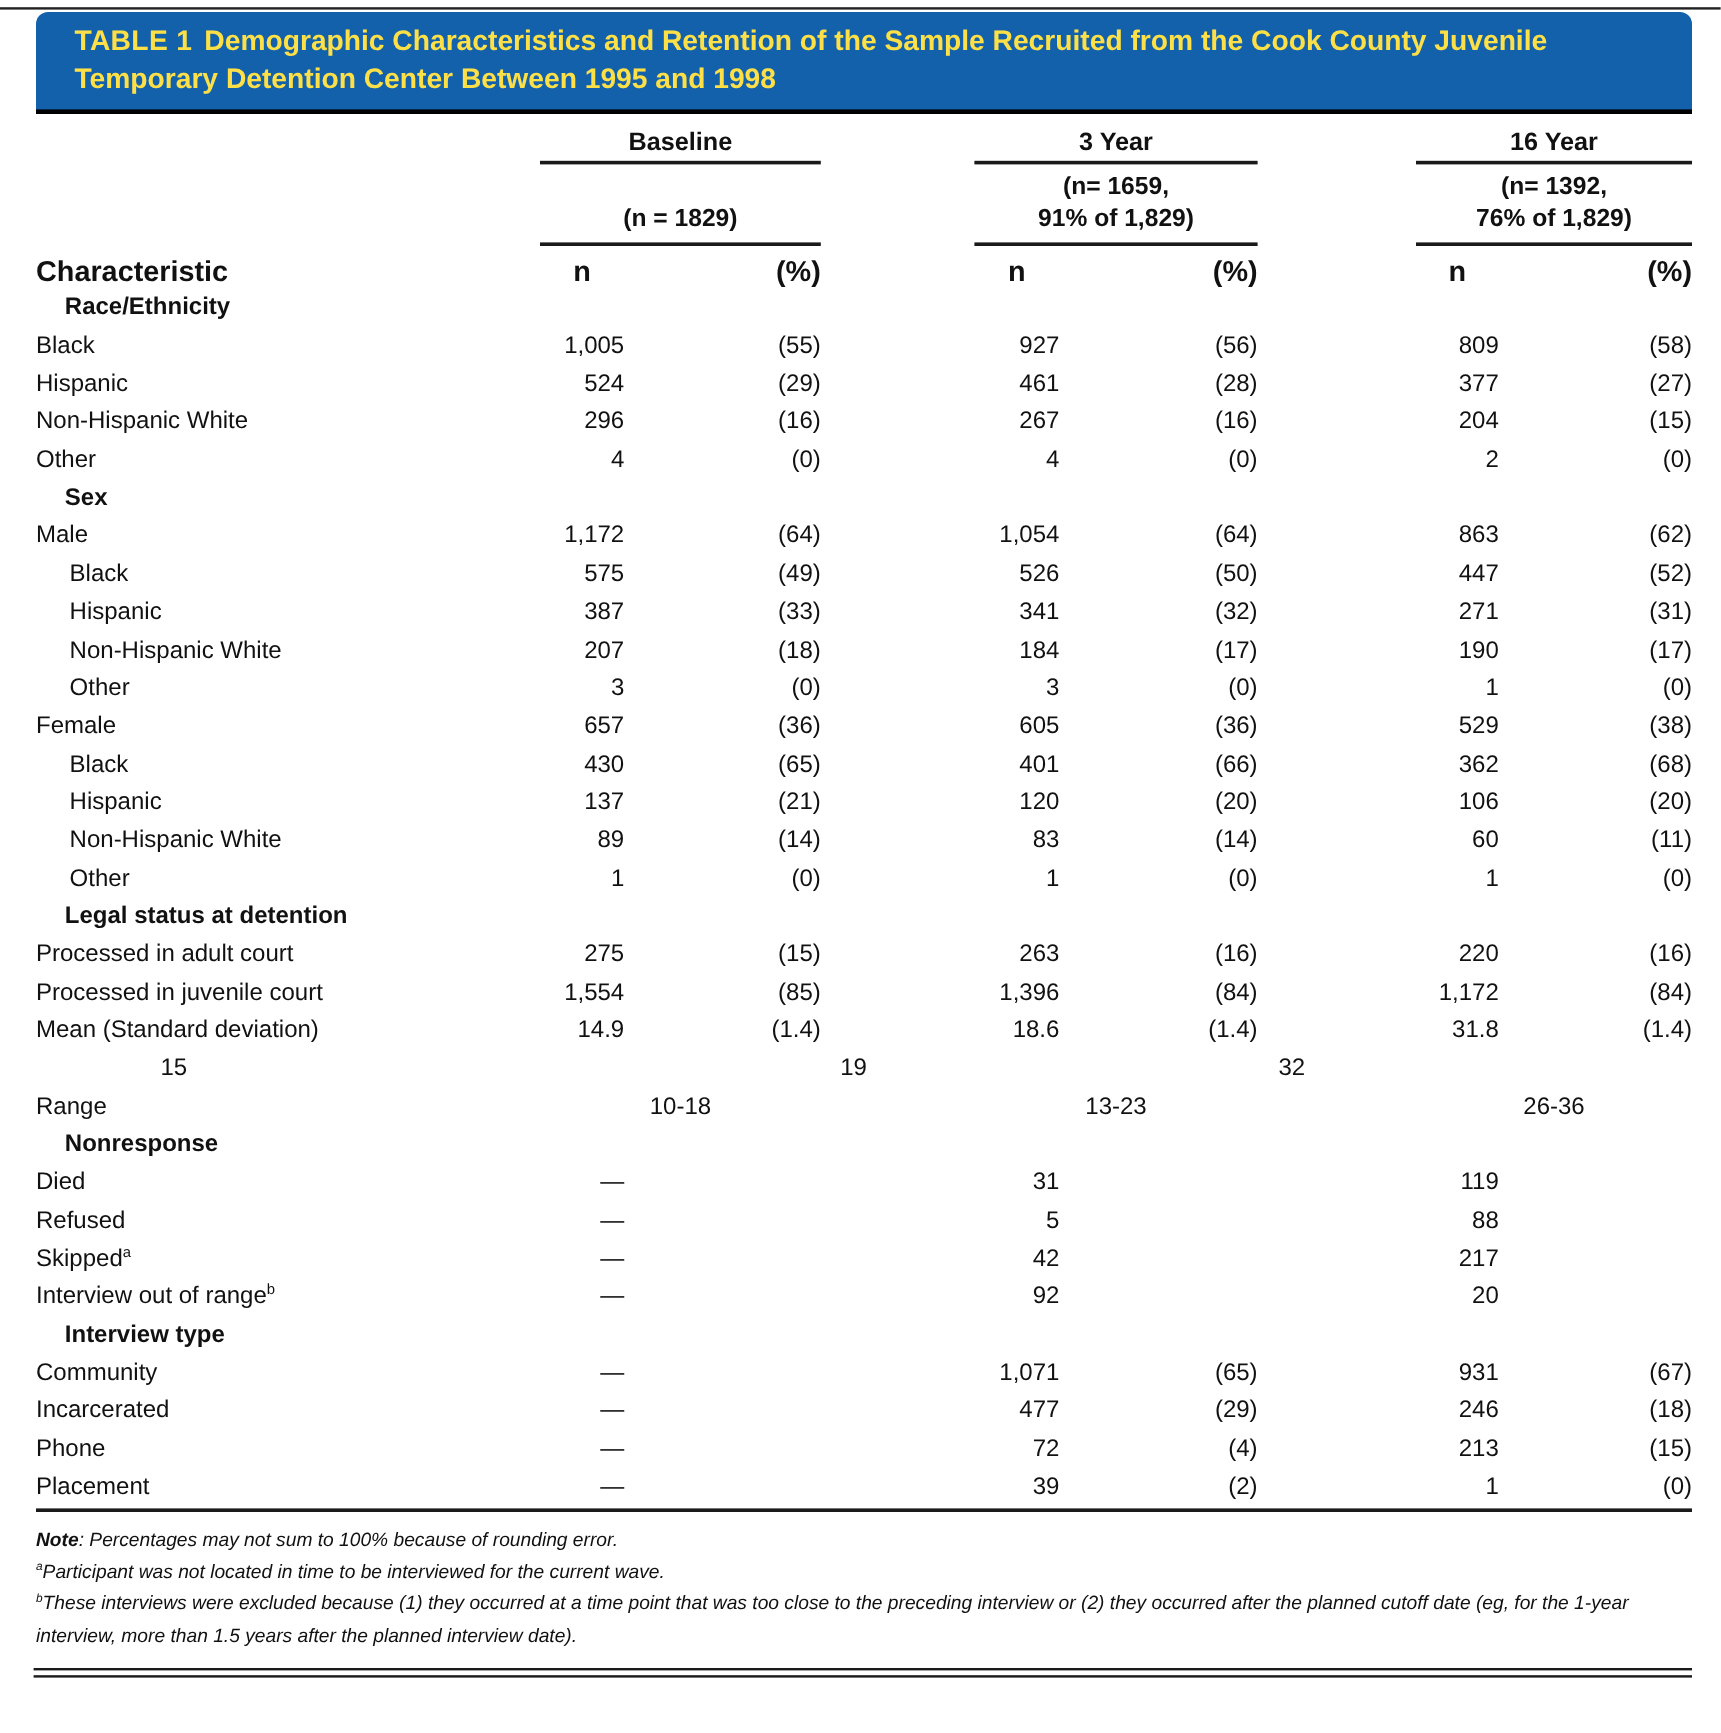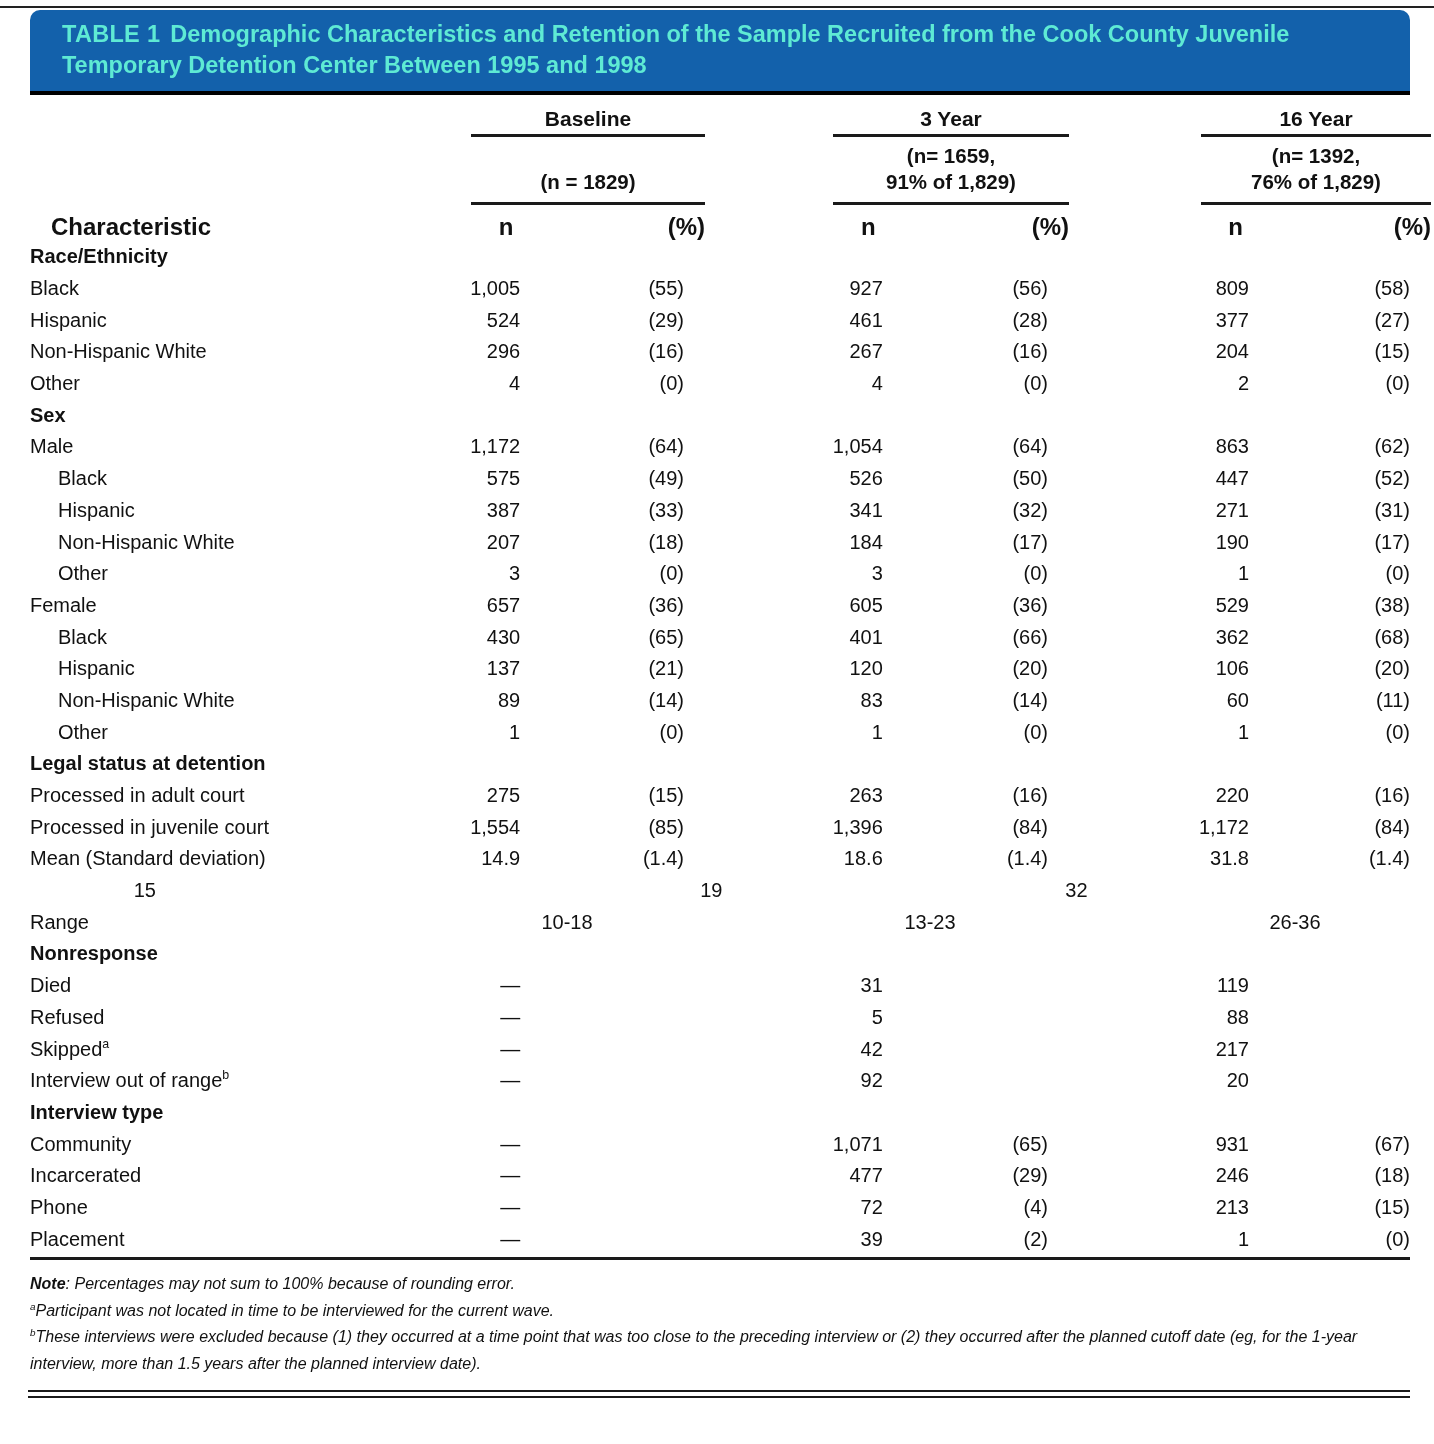--- a/index.html
+++ b/index.html
@@ -11,55 +11,55 @@
   }
   .top-hairline{height:2px;background:#222;margin-top:6px;width:100%;}
 
   
   .banner{
     margin:2px 24px 0 30px;
     background:#1361ab;
     border-radius:10px 10px 0 0;
     border-bottom:4px solid #000;
     padding:9px 26px 10px 32px;
-    color:#5eead4;
+    color:#fde047;
     font-size:23.5px;
     line-height:31px;
     font-weight:bold;
   }
   .banner .tag{font-weight:bold;letter-spacing:.3px;margin-right:10px;}
 
   
   .grid{
     display:grid;
     grid-template-columns:420px 234px 128px 236px 132px 230px;
     margin:0 24px 0 30px;
   }
   .gcell{display:flex;align-items:baseline;}
   .ncell{flex:0 0 30%;text-align:right;white-space:nowrap;}
   .pcell{flex:1 1 auto;text-align:right;white-space:nowrap;}
   .range-val{width:100%;text-align:center;white-space:nowrap;}
 
   
-  .thead{margin-top:12px;margin-left:21px;}
+  .thead{margin-top:12px;}
   .gtitle{font-weight:bold;font-size:21px;text-align:center;line-height:24px;}
   .grule{height:3px;background:#1a1a1a;margin-top:3px;}
   .gsub{
     height:58px;display:flex;flex-direction:column;justify-content:flex-end;
     font-weight:bold;font-size:20.5px;line-height:26px;text-align:center;
     padding-bottom:4px;
   }
   .colhead{height:36px;align-items:end;font-weight:bold;font-size:24px;}
   .colhead .hlabel{font-weight:bold;}
   .colhead .ncell{text-align:center;}
 
   
   .brow{height:31.7px;align-items:center;font-size:20px;}
   .rlabel{white-space:nowrap;}
-  .rlabel.bold{font-weight:bold;}
+  .rlabel.bold{font-weight:bold;margin-left:24px;}
   .rlabel.indent{padding-left:28px;}
   sup{font-size:62%;vertical-align:super;line-height:0;}
 
   
   .bottom-rule{height:3px;background:#1a1a1a;margin:2px 24px 0 30px;}
   .footnotes{
     margin:11px 24px 0 30px;
     font-style:italic;font-size:16px;line-height:26.5px;
   }
   .footnotes .note-label{font-weight:bold;}

